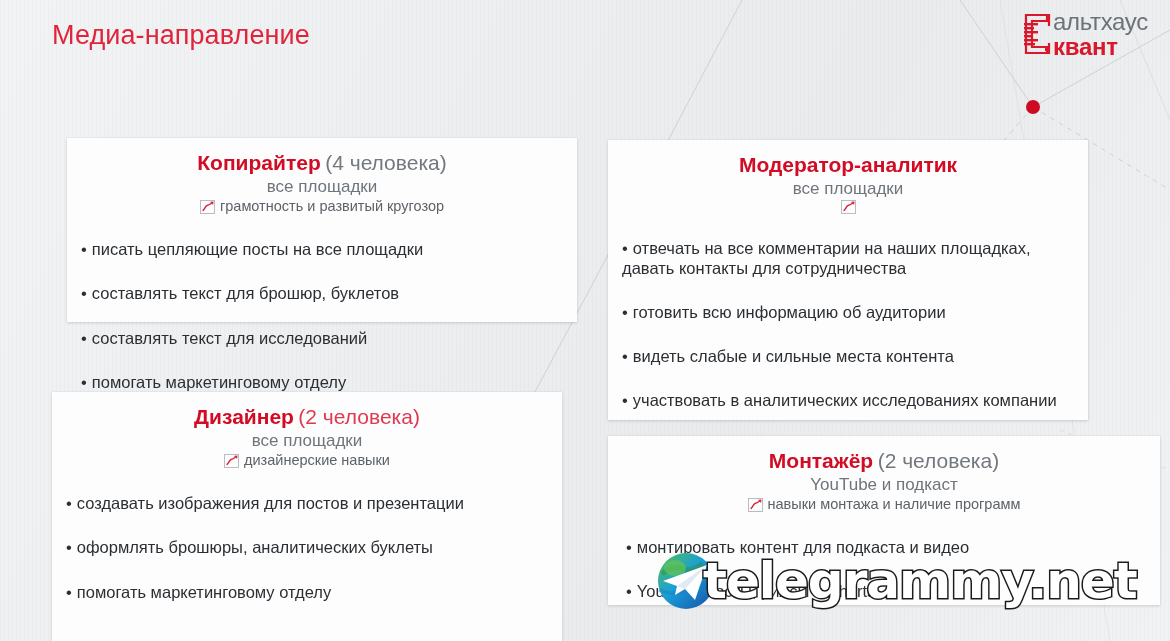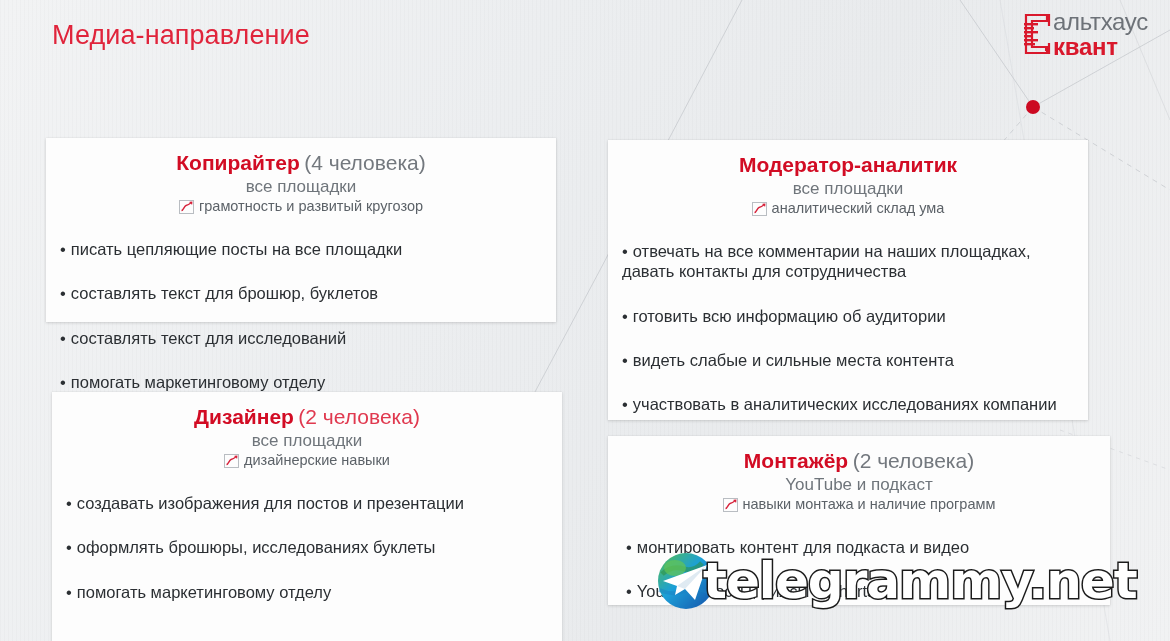--- a/index.html
+++ b/index.html
@@ -66,24 +66,24 @@
   }
 
   
   .card {
     position: absolute;
     background: #fdfdfd;
     box-shadow: 0 1px 3px rgba(0,0,0,0.14), 0 0 0 0.5px rgba(0,0,0,0.04);
     z-index: 3;
     padding: 13px 14px 14px 14px;
   }
-  #card-copywriter { left: 46px;  top: 138px; width: 510px; height: 184px; }
+  #card-copywriter { left: 67px;  top: 138px; width: 510px; height: 184px; }
   #card-designer   { left: 52px;  top: 392px; width: 510px; height: 268px; }
   #card-moderator  { left: 608px; top: 140px; width: 480px; height: 280px; }
-  #card-editor     { left: 608px; top: 436px; width: 502px; height: 169px; }
+  #card-editor     { left: 608px; top: 436px; width: 552px; height: 169px; }
 
   .card-head { text-align: center; }
   .role-line { line-height: 1.12; white-space: nowrap; }
   .role-name {
     font-size: 21px; font-weight: bold; color: #d20c24;
   }
   .role-count { font-size: 21px; color: #73787e; }
   .role-count.red { color: #e0394f; }
   .platforms {
     font-size: 17px; color: #6f757b;
@@ -218,39 +218,38 @@
         <svg class="skill-icon" viewBox="0 0 15 14">
           <rect x="0.5" y="0.5" width="14" height="13" fill="#fdfdfd" stroke="#b9bdc2" stroke-width="1"></rect>
           <path d="M2.5 10.5 C4.5 10.5 5 6 7 5.5 C9 5 10.5 4 12.5 2.5" fill="none" stroke="#d6213a" stroke-width="1.4"></path>
           <path d="M10.6 2.4 L12.8 2.2 L12.6 4.4" fill="none" stroke="#d6213a" stroke-width="1.2"></path>
         </svg>
         <span class="skill-text">дизайнерские навыки</span>
       </div>
     </div>
     <div class="bullets">
       <div class="bullet"><span class="dot">•</span><span>создавать изображения для постов и презентации</span></div>
-      <div class="bullet"><span class="dot">•</span><span>оформлять брошюры, исследованиях буклеты</span></div>
+      <div class="bullet"><span class="dot">•</span><span>оформлять брошюры, аналитических буклеты</span></div>
       <div class="bullet"><span class="dot">•</span><span>помогать маркетинговому отделу</span></div>
     </div>
   </div>
 
   <div class="card" id="card-moderator">
     <div class="card-head">
       <div class="role-line">
         <span class="role-name">Модератор-аналитик</span>
         <span class="role-count"></span>
       </div>
       <div class="platforms">все площадки</div>
       <div class="skill-row">
         <svg class="skill-icon" viewBox="0 0 15 14">
           <rect x="0.5" y="0.5" width="14" height="13" fill="#fdfdfd" stroke="#b9bdc2" stroke-width="1"></rect>
           <path d="M2.5 10.5 C4.5 10.5 5 6 7 5.5 C9 5 10.5 4 12.5 2.5" fill="none" stroke="#d6213a" stroke-width="1.4"></path>
           <path d="M10.6 2.4 L12.8 2.2 L12.6 4.4" fill="none" stroke="#d6213a" stroke-width="1.2"></path>
         </svg>
-        <span class="skill-text">аналитический склад ума</span>
       </div>
     </div>
     <div class="bullets">
       <div class="bullet"><span class="dot">•</span><span>отвечать на все комментарии на наших площадках, давать контакты для сотрудничества</span></div>
       <div class="bullet"><span class="dot">•</span><span>готовить всю информацию об аудитории</span></div>
       <div class="bullet"><span class="dot">•</span><span>видеть слабые и сильные места контента</span></div>
       <div class="bullet"><span class="dot">•</span><span>участвовать в аналитических исследованиях компании</span></div>
     </div>
   </div>
 

